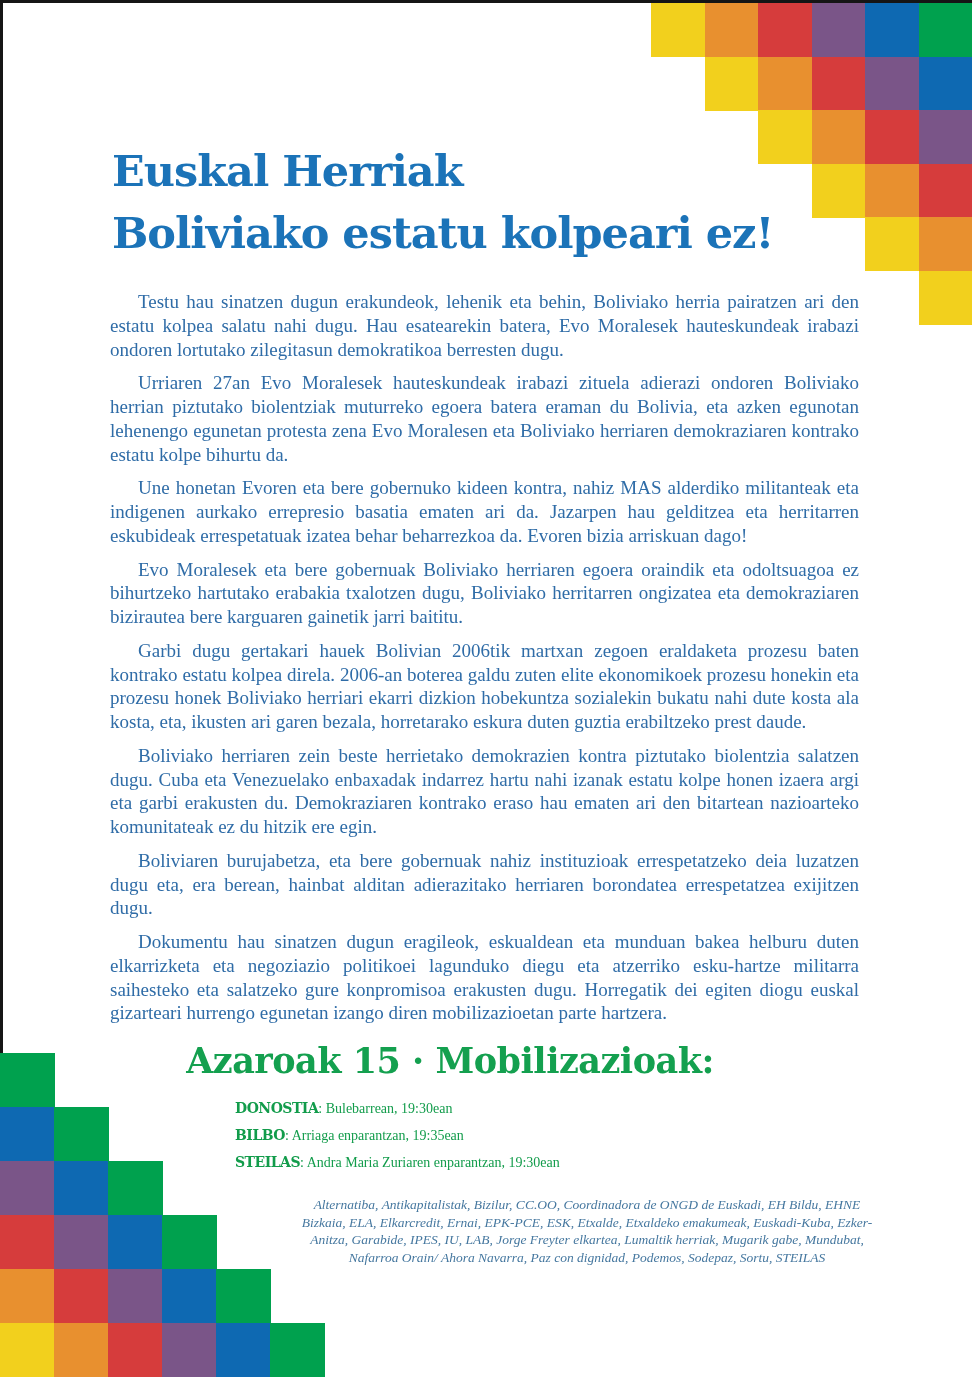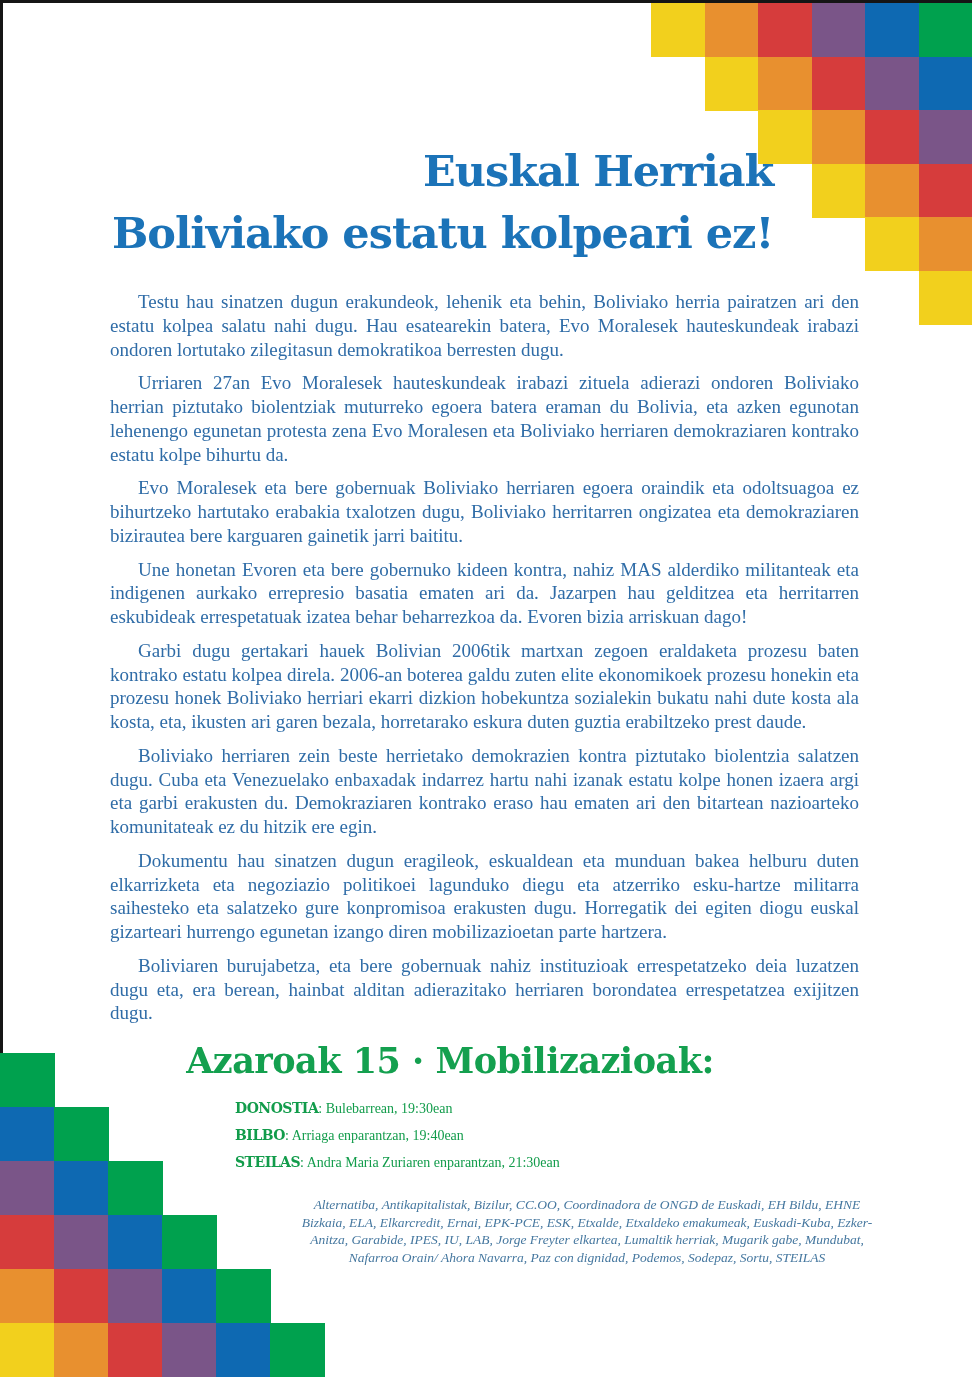--- a/index.html
+++ b/index.html
@@ -15,21 +15,21 @@
   .mosaic { position:absolute; left:0; top:0; width:100%; height:100%; z-index:2; pointer-events:none; }
 
   .title {
     position:absolute; left:112px; top:140px; z-index:3;
     margin:0;
     font-family:"DejaVu Serif", serif;
     font-weight:bold;
     font-size:43px; line-height:62px; letter-spacing:-1px;
     color:var(--c-title,#1b73b8);
   }
-  .title span { display:block;text-align:right; }
+  .title span { display:block; }
 
   .content {
     position:absolute; left:110px; top:290px; width:766px; z-index:3;
   }
   .content p {
     margin:0 17px 10px 0;
     text-indent:28px;
     text-align:justify;
     font-size:19px; line-height:23.75px;
     color:var(--c-body,#2f6ca7);
@@ -118,30 +118,30 @@
     </div>
 
   <h1 class="title">
     <span>Euskal Herriak</span>
     <span>Boliviako estatu kolpeari ez!</span>
   </h1>
 
   <div class="content">
     <p>Testu hau sinatzen dugun erakundeok, lehenik eta behin, Boliviako herria pairatzen ari den estatu kolpea salatu nahi dugu. Hau esatearekin batera, Evo Moralesek hauteskundeak irabazi ondoren lortutako zilegitasun demokratikoa berresten dugu.</p>
     <p>Urriaren 27an Evo Moralesek hauteskundeak irabazi zituela adierazi ondoren Boliviako herrian piztutako biolentziak muturreko egoera batera eraman du Bolivia, eta azken egunotan lehenengo egunetan protesta zena Evo Moralesen eta Boliviako herriaren demokraziaren kontrako estatu kolpe bihurtu da.</p>
+    <p>Une honetan Evoren eta bere gobernuko kideen kontra, nahiz MAS alderdiko militanteak eta indigenen aurkako errepresio basatia ematen ari da. Jazarpen hau gelditzea eta herritarren eskubideak errespetatuak izatea behar beharrezkoa da. Evoren bizia arriskuan dago!</p>
     <p>Evo Moralesek eta bere gobernuak Boliviako herriaren egoera oraindik eta odoltsuagoa ez bihurtzeko hartutako erabakia txalotzen dugu, Boliviako herritarren ongizatea eta demokraziaren bizirautea bere karguaren gainetik jarri baititu.</p>
-    <p>Une honetan Evoren eta bere gobernuko kideen kontra, nahiz MAS alderdiko militanteak eta indigenen aurkako errepresio basatia ematen ari da. Jazarpen hau gelditzea eta herritarren eskubideak errespetatuak izatea behar beharrezkoa da. Evoren bizia arriskuan dago!</p>
     <p>Garbi dugu gertakari hauek Bolivian 2006tik martxan zegoen eraldaketa prozesu baten kontrako estatu kolpea direla. 2006-an boterea galdu zuten elite ekonomikoek prozesu honekin eta prozesu honek Boliviako herriari ekarri dizkion hobekuntza sozialekin bukatu nahi dute kosta ala kosta, eta, ikusten ari garen bezala, horretarako eskura duten guztia erabiltzeko prest daude.</p>
     <p>Boliviako herriaren zein beste herrietako demokrazien kontra piztutako biolentzia salatzen dugu. Cuba eta Venezuelako enbaxadak indarrez hartu nahi izanak estatu kolpe honen izaera argi eta garbi erakusten du. Demokraziaren kontrako eraso hau ematen ari den bitartean nazioarteko komunitateak ez du hitzik ere egin.</p>
+    <p>Boliviaren burujabetza, eta bere gobernuak nahiz instituzioak errespetatzeko deia luzatzen dugu eta, era berean, hainbat alditan adierazitako herriaren borondatea errespetatzea exijitzen dugu.</p>
     <p>Dokumentu hau sinatzen dugun eragileok, eskualdean eta munduan bakea helburu duten elkarrizketa eta negoziazio politikoei lagunduko diegu eta atzerriko esku-hartze militarra saihesteko eta salatzeko gure konpromisoa erakusten dugu. Horregatik dei egiten diogu euskal gizarteari hurrengo egunetan izango diren mobilizazioetan parte hartzera.</p>
-    <p>Boliviaren burujabetza, eta bere gobernuak nahiz instituzioak errespetatzeko deia luzatzen dugu eta, era berean, hainbat alditan adierazitako herriaren borondatea errespetatzea exijitzen dugu.</p>
 
     <h2 class="mob-heading">Azaroak 15 · Mobilizazioak:</h2>
 
     <ul class="mob-list">
       <li><span class="city">DONOSTIA</span><span>: Bulebarrean, 19:30ean</span></li>
-      <li><span class="city">BILBO</span><span>: Arriaga enparantzan, 19:40ean</span></li>
-      <li><span class="city">STEILAS</span><span>: Andra Maria Zuriaren enparantzan, 21:30ean</span></li>
+      <li><span class="city">BILBO</span><span>: Arriaga enparantzan, 19:35ean</span></li>
+      <li><span class="city">STEILAS</span><span>: Andra Maria Zuriaren enparantzan, 19:30ean</span></li>
     </ul>
 
     <div class="credits">Alternatiba, Antikapitalistak, Bizilur, CC.OO, Coordinadora de ONGD de Euskadi, EH Bildu, EHNE Bizkaia, ELA, Elkarcredit, Ernai, EPK-PCE, ESK, Etxalde, Etxaldeko emakumeak, Euskadi-Kuba, Ezker-Anitza, Garabide, IPES, IU, LAB, Jorge Freyter elkartea, Lumaltik herriak, Mugarik gabe, Mundubat, Nafarroa Orain/ Ahora Navarra, Paz con dignidad, Podemos, Sodepaz, Sortu, STEILAS</div>
   </div>
 </div>
 
 </body></html>

